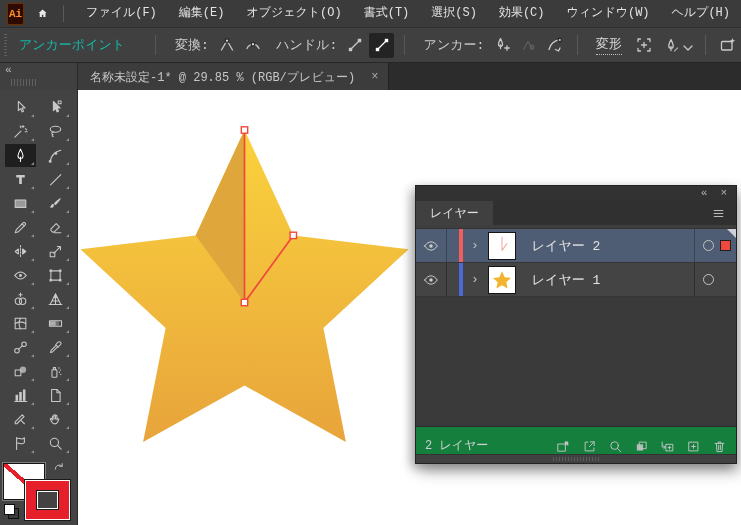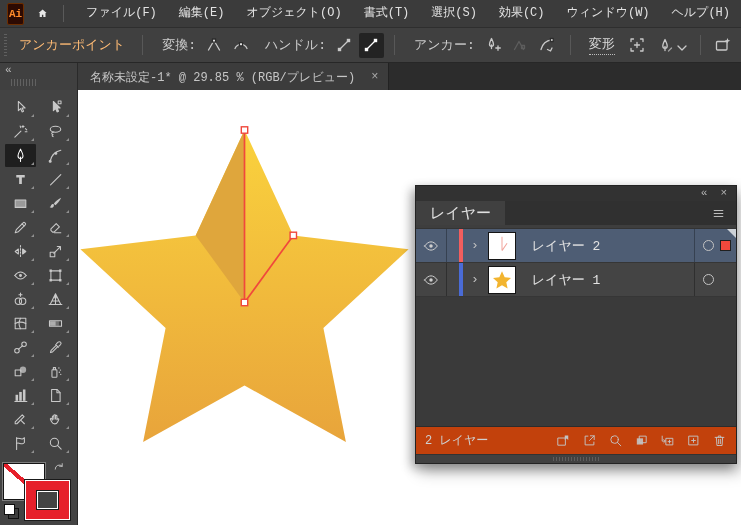--- a/index.html
+++ b/index.html
@@ -14,21 +14,21 @@
   .vdiv{width:1px;height:17px;background:#5a5a5a;margin:0 11px 0 15px}
   .menu-items{display:flex}
   .menu-item{color:#e3e3e3;font-size:12px;padding:0 11px;line-height:27px;white-space:nowrap}
 
   
   .controlbar{height:34px;background:#404040;border-top:1px solid #2e2e2e;border-bottom:1px solid #272727;
               display:flex;align-items:center;color:#cdcdcd;font-size:13px}
   .grip{width:3px;height:22px;margin:0 8px 0 4px;
         background:repeating-linear-gradient(#606060 0 1px,transparent 1px 3px)}
   .cb-label{margin:0 5px 0 10px;white-space:nowrap}
-  .ctx{margin:0 8px 0 4px;color:#fdba74}
+  .ctx{margin:0 21px 0 4px;color:#14b8a6}
   .cbtn{width:25px;height:25px;background:transparent;border:none;padding:0;margin:0 1px;
         display:flex;align-items:center;justify-content:center;color:#c9c9c9}
   .cbtn svg{width:16px;height:16px}
   .cbtn.selected{background:#232323;border-radius:2px;color:#fff}
   .cbtn.disabled{opacity:.42}
   .vdiv2{width:1px;height:20px;background:#585858;margin:0 9px}
   .transform-link{margin:0 9px;color:#d8d8d8;border-bottom:1px dotted #bdbdbd;padding-bottom:1px;white-space:nowrap}
   .with-chev{width:38px}
   .with-chev .chev{width:10px;height:10px;margin-left:2px}
 
@@ -73,21 +73,21 @@
   #art{position:absolute;left:0;top:0;width:663px;height:435px}
 
   
   .layers-panel{position:absolute;left:415px;top:95px;width:320px;height:277px;background:#3e3e3e;
                 border:1px solid #232323;display:flex;flex-direction:column;z-index:3;
                 box-shadow:-4px 4px 10px rgba(0,0,0,.3),4px 8px 14px rgba(0,0,0,.28)}
   .lp-titlebar{height:15px;background:#323232;display:flex;justify-content:flex-end;align-items:center;
                gap:13px;padding-right:9px;color:#b5b5b5;font-size:11px;line-height:15px}
   .lp-titlebar span{cursor:default}
   .lp-tabrow{height:24px;background:#303030;display:flex;align-items:stretch}
-  .lp-tab{background:#404040;color:#e0e0e0;font-size:15px;display:flex;align-items:center;padding:0 14px}
+  .lp-tab{background:#404040;color:#e0e0e0;font-size:12px;display:flex;align-items:center;padding:0 14px}
   .lp-menu{margin:auto 10px auto auto;width:15px;height:13px;color:#c2c2c2}
   .lp-search{height:33px;display:flex;align-items:center;padding:0 9px;gap:8px;background:#3e3e3e}
   .searchbox{flex:1;height:21px;background:#2e2e2e;border:1px solid #262626;border-radius:3px;
              display:flex;align-items:center;padding:0 6px;gap:6px}
   .searchbox .sicon{width:13px;height:13px;color:#8a8a8a;flex:0 0 auto}
   .searchbox input{flex:1;min-width:0;background:transparent;border:none;outline:none;color:#ccc;
                    font-size:12px;font-family:inherit}
   .searchbox input::placeholder{color:#6f6f6f}
   .funnel{width:15px;height:15px;color:#b8b8b8;flex:0 0 auto}
   .lp-rows{border-top:1px solid #343434;margin-top:3px}
@@ -103,21 +103,21 @@
   .lchev{margin-left:8px;color:#c0c0c0;font-size:13px}
   .lthumb{width:26px;height:26px;background:#fff;border:1px solid #141414;margin-left:9px;
           display:flex;align-items:center;justify-content:center;overflow:hidden;flex:0 0 auto}
   .lname{margin-left:16px;white-space:nowrap}
   .lright{margin-left:auto;align-self:stretch;display:flex;align-items:center;gap:7px;padding:0 6px;
           border-left:1px solid rgba(0,0,0,.3);width:42px;justify-content:flex-end;box-sizing:border-box}
   .ltarget{width:9px;height:9px;border:1px solid #c3c3c3;border-radius:50%;flex:0 0 auto}
   .lchip{width:9px;height:9px;background:var(--path_red);box-shadow:0 0 0 1px #202020;flex:0 0 auto}
   .lchip.hidden{visibility:hidden}
   .lp-empty{flex:1;background:#3a3a3a}
-  .lp-footer{height:27px;background:#c2410c;border-top:1px solid #2c2c2c;display:flex;align-items:center;
+  .lp-footer{height:27px;background:#15803d;border-top:1px solid #2c2c2c;display:flex;align-items:flex-end;
              padding:0 9px;color:#cfcfcf;font-size:12px}
   .lp-ficons{margin-left:auto;display:flex;gap:11px;color:#c3c3c3}
   .lp-ficons .fi{width:15px;height:15px}
   .lp-dragstrip{height:8px;background:#414141;border-top:1px solid #323232;
                 display:flex;justify-content:center;align-items:center}
   .dots{width:46px;height:4px;background:repeating-linear-gradient(90deg,#5d5d5d 0 1px,transparent 1px 3px)}
 </style>
 </head>
 <body>
 

